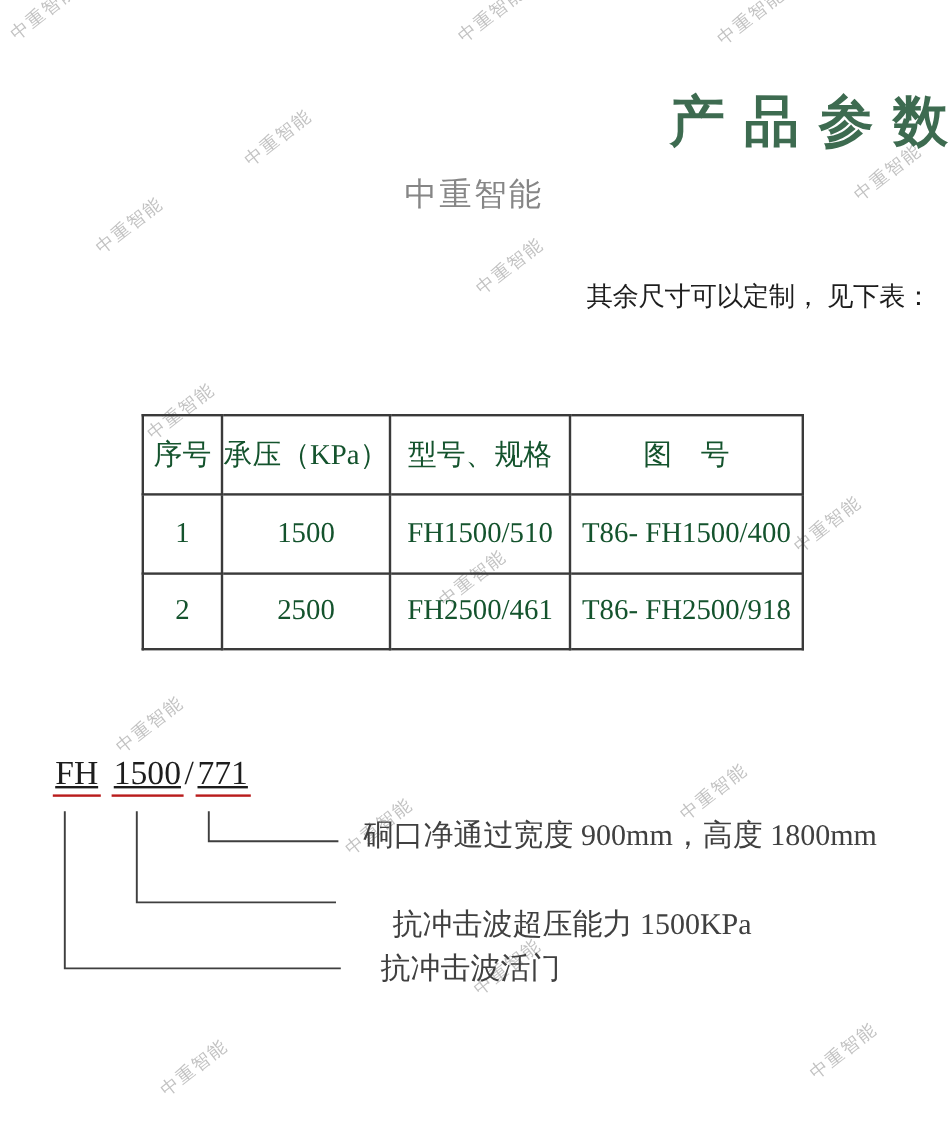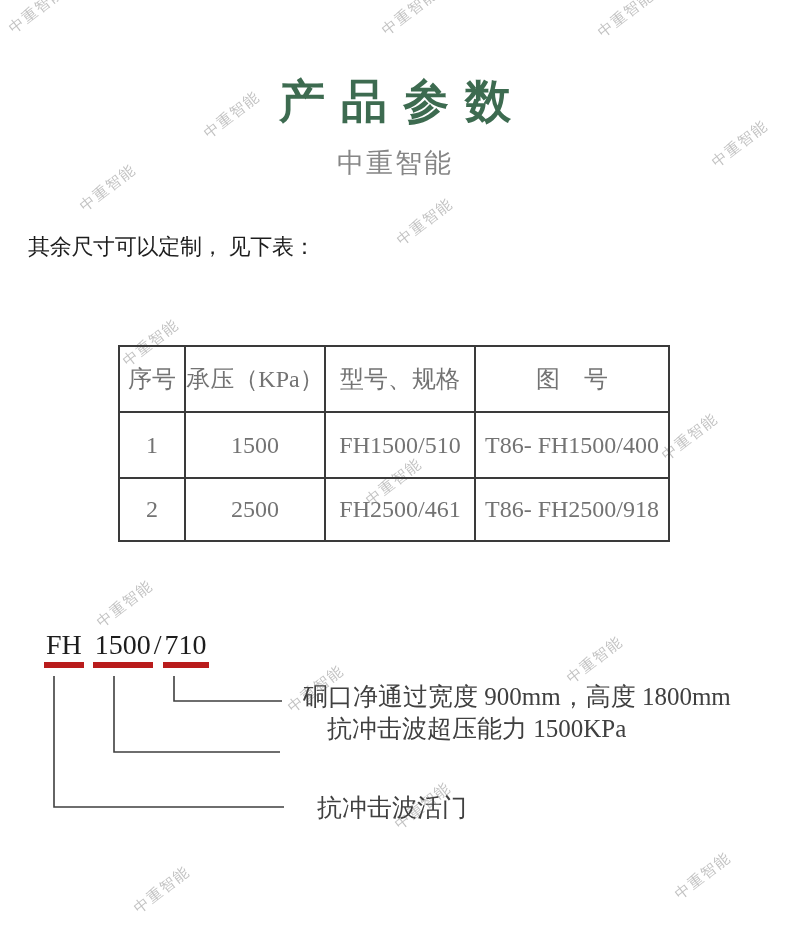--- a/index.html
+++ b/index.html
@@ -10,50 +10,50 @@
   
   .wm{
     position:absolute;white-space:nowrap;
     font-family:"DejaVu Sans","Liberation Sans",sans-serif;
     font-size:15px;letter-spacing:1.5px;color:#c2c2c2;
     transform:translate(-50%,-50%) rotate(-38deg);
     user-select:none;
   }
   
   .title{
-    position:absolute;left:0;top:72px;width:100%;margin:0;text-align:center;
+    position:absolute;left:0;top:72px;width:100%;margin:0;text-align:right;
     font-family:"DejaVu Sans","Liberation Sans",sans-serif;font-weight:700;
     font-size:46px;line-height:58px;color:#3d6b50;white-space:pre;
   }
   .subtitle{
     position:absolute;left:0;top:147px;width:100%;text-align:center;
     font-family:"DejaVu Sans","Liberation Sans",sans-serif;
     font-size:27px;line-height:32px;color:#868686;letter-spacing:2px;
   }
   
   .intro{position:absolute;left:28px;top:229px;width:748px;font-size:22px;line-height:36px;letter-spacing:-0.3px;}
   .intro-l1{text-indent:46px;margin:0 0 21px 0;white-space:nowrap;}
-  .intro-l2{margin:0;white-space:nowrap;}
+  .intro-l2{margin:0;white-space:nowrap;text-align:right;}
   
   .spec{position:absolute;left:118px;top:345px;border-collapse:collapse;table-layout:fixed;}
   .spec th,.spec td{
     border:2px solid #3a3a3a;text-align:center;vertical-align:middle;
-    font-weight:normal;font-size:24px;padding:0;color:#737373;
+    font-weight:normal;font-size:24px;padding:0;color:#14532d;
   }
   .col-idx{width:66px}.col-press{width:140px}.col-model{width:150px}.col-fig{width:194px}
   .row-head{height:66px}.row-1{height:66px}.row-2{height:63px}
   
   .model-code{position:absolute;left:44px;top:629px;font-size:28px;line-height:32px;white-space:nowrap;}
-  .useg{display:inline-block;border-bottom:6px solid #b91c1c;padding:0 2px 1px 2px;}
+  .useg{display:inline-block;border-bottom:2px solid #b91c1c;padding:0 2px 1px 2px;text-decoration:underline;}
   .useg-first{margin-right:9px;}
   .slash{display:inline-block;padding:0 1px;}
   .connectors{position:absolute;left:0;top:0;pointer-events:none;}
   .callout{position:absolute;font-size:25px;line-height:30px;white-space:nowrap;color:#404040;}
   .c1{left:303px;top:682px;}
-  .c2{left:327px;top:714px;}
+  .c2{left:327px;top:756px;}
   .c3{left:317px;top:793px;}
 </style>
 </head>
 <body>
 
 <div class="page">
 
   <div>
     <span class="wm" style="left:37px;top:10px">中重智能</span>
     <span class="wm" style="left:410px;top:12px">中重智能</span>
@@ -104,21 +104,21 @@
       </tr>
       <tr class="row-2">
         <td>2</td>
         <td>2500</td>
         <td>FH2500/461</td>
         <td>T86- FH2500/918</td>
       </tr>
     </tbody>
   </table>
 
-  <div class="model-code"><span class="useg useg-first">FH</span><span class="useg">1500</span><span class="slash">/</span><span class="useg">710</span></div>
+  <div class="model-code"><span class="useg useg-first">FH</span><span class="useg">1500</span><span class="slash">/</span><span class="useg">771</span></div>
 
   <svg class="connectors" width="790" height="934" viewBox="0 0 790 934">
     <polyline points="174,676 174,701 282,701" fill="none" stroke="#3f3f3f" stroke-width="1.6"></polyline>
     <polyline points="114,676 114,752 280,752" fill="none" stroke="#3f3f3f" stroke-width="1.6"></polyline>
     <polyline points="54,676 54,807 284,807" fill="none" stroke="#3f3f3f" stroke-width="1.6"></polyline>
   </svg>
 
   <div class="callout c1">硐口净通过宽度 900mm，高度 1800mm</div>
   <div class="callout c2">抗冲击波超压能力 1500KPa</div>
   <div class="callout c3">抗冲击波活门</div>

